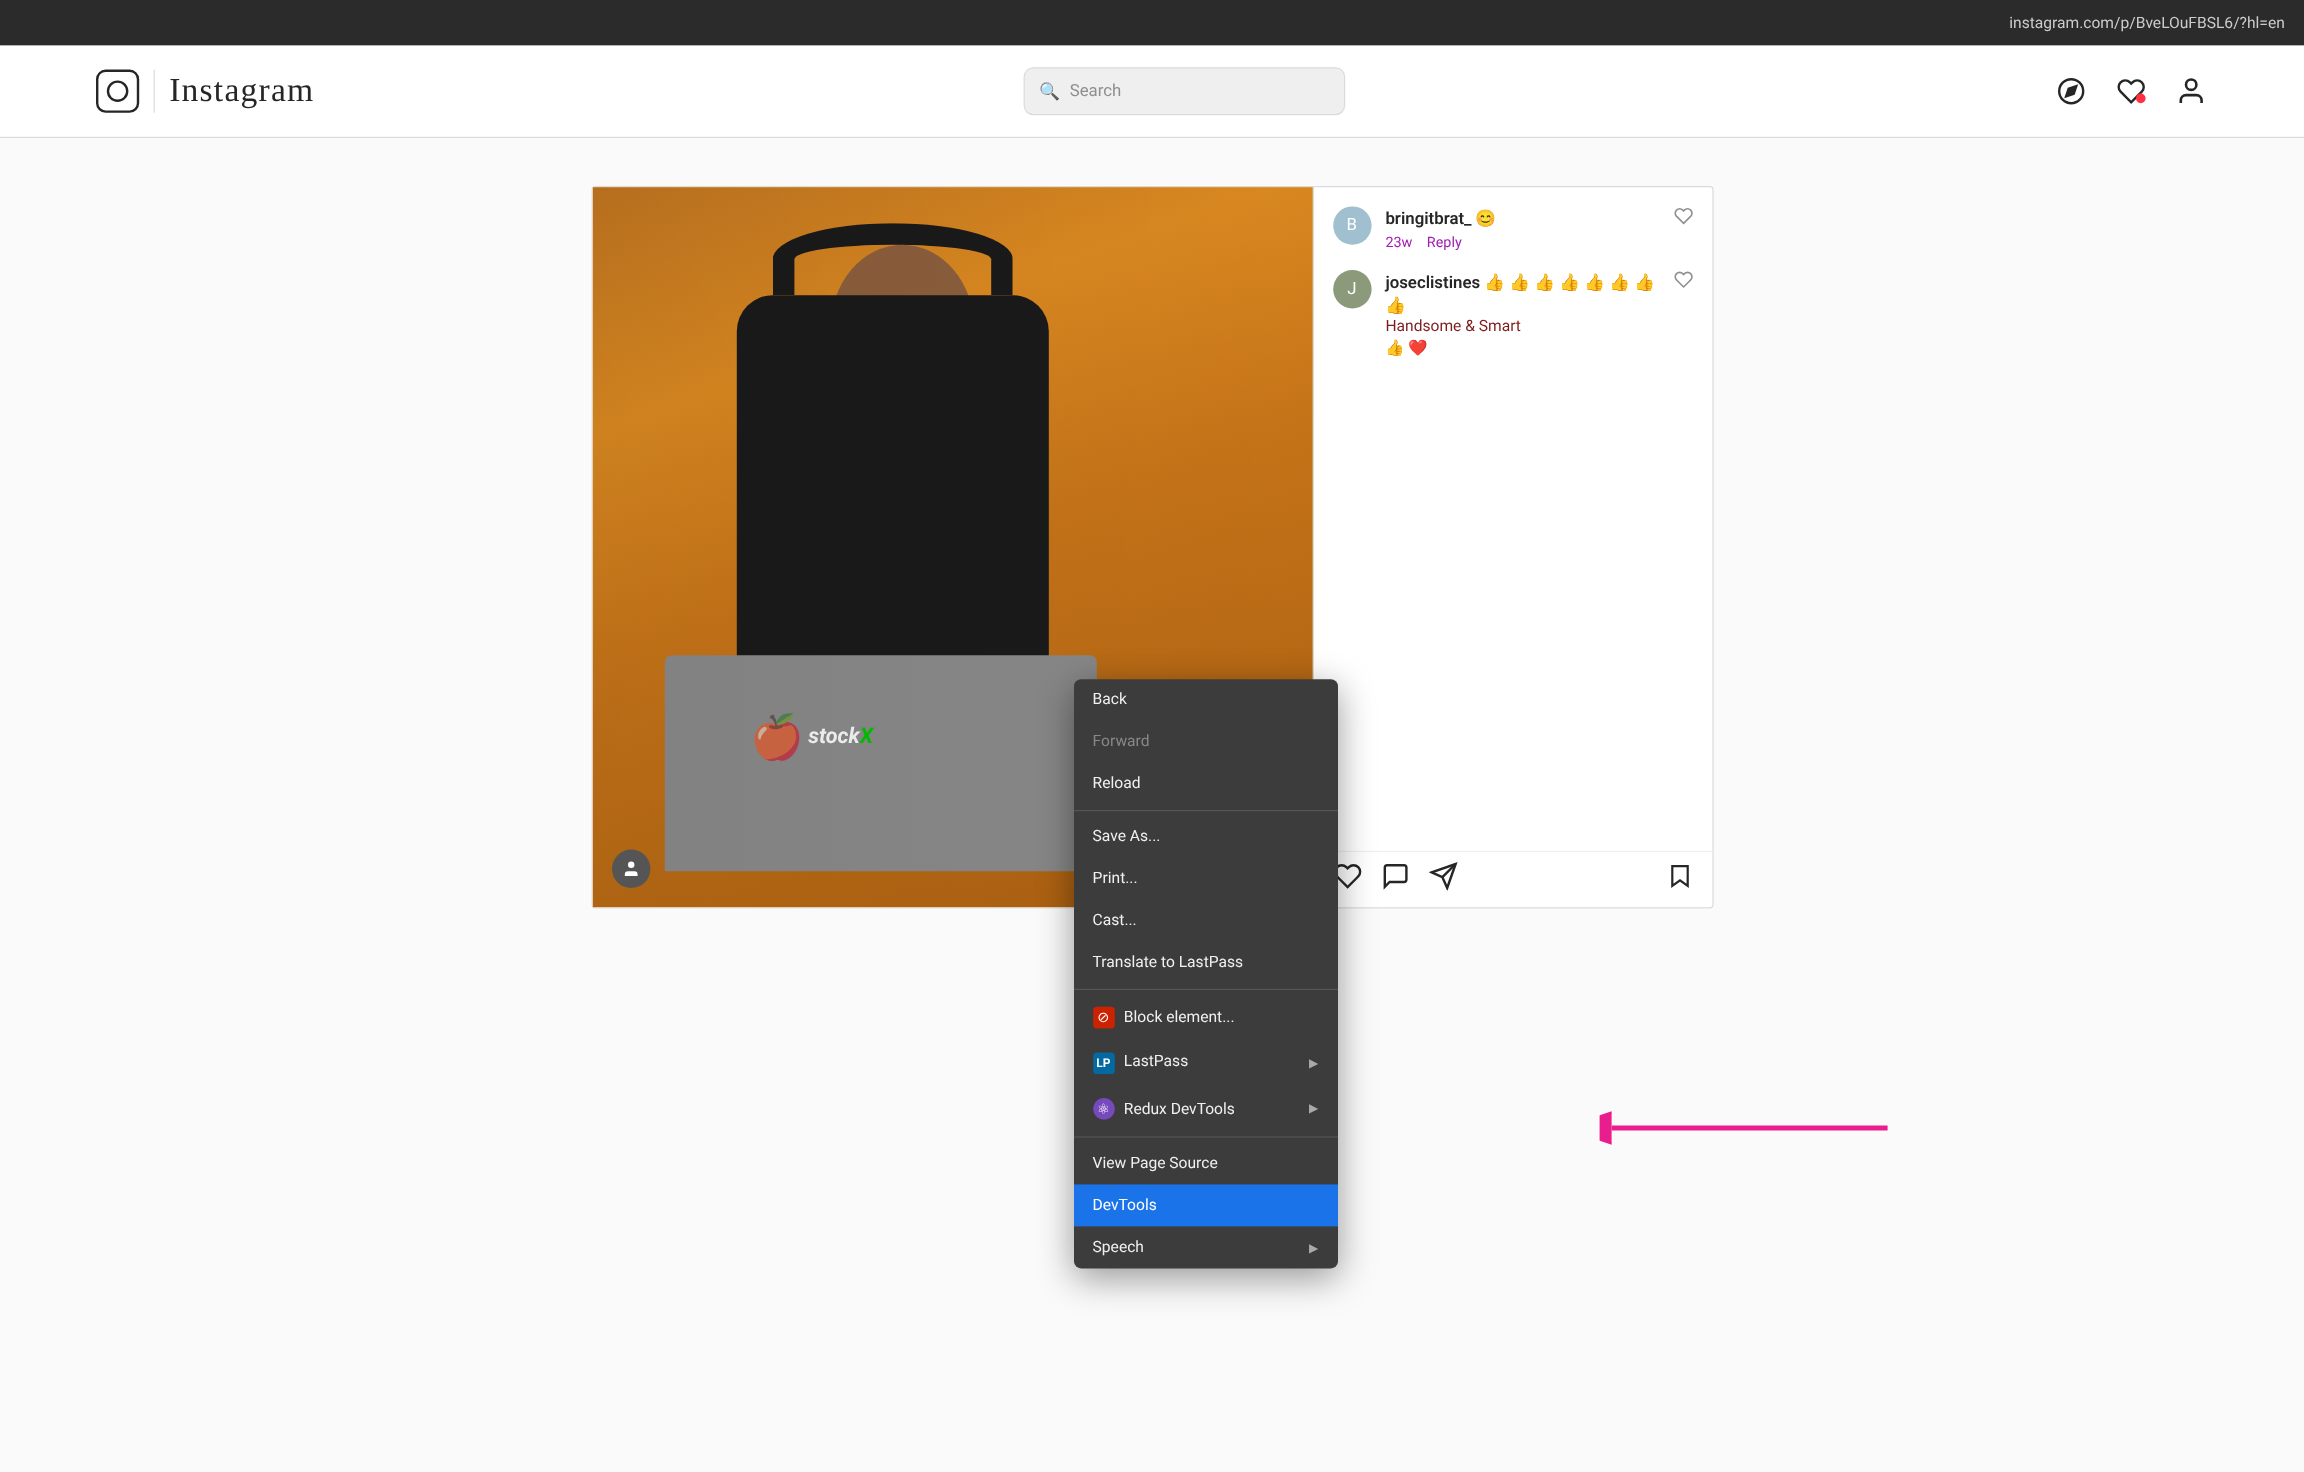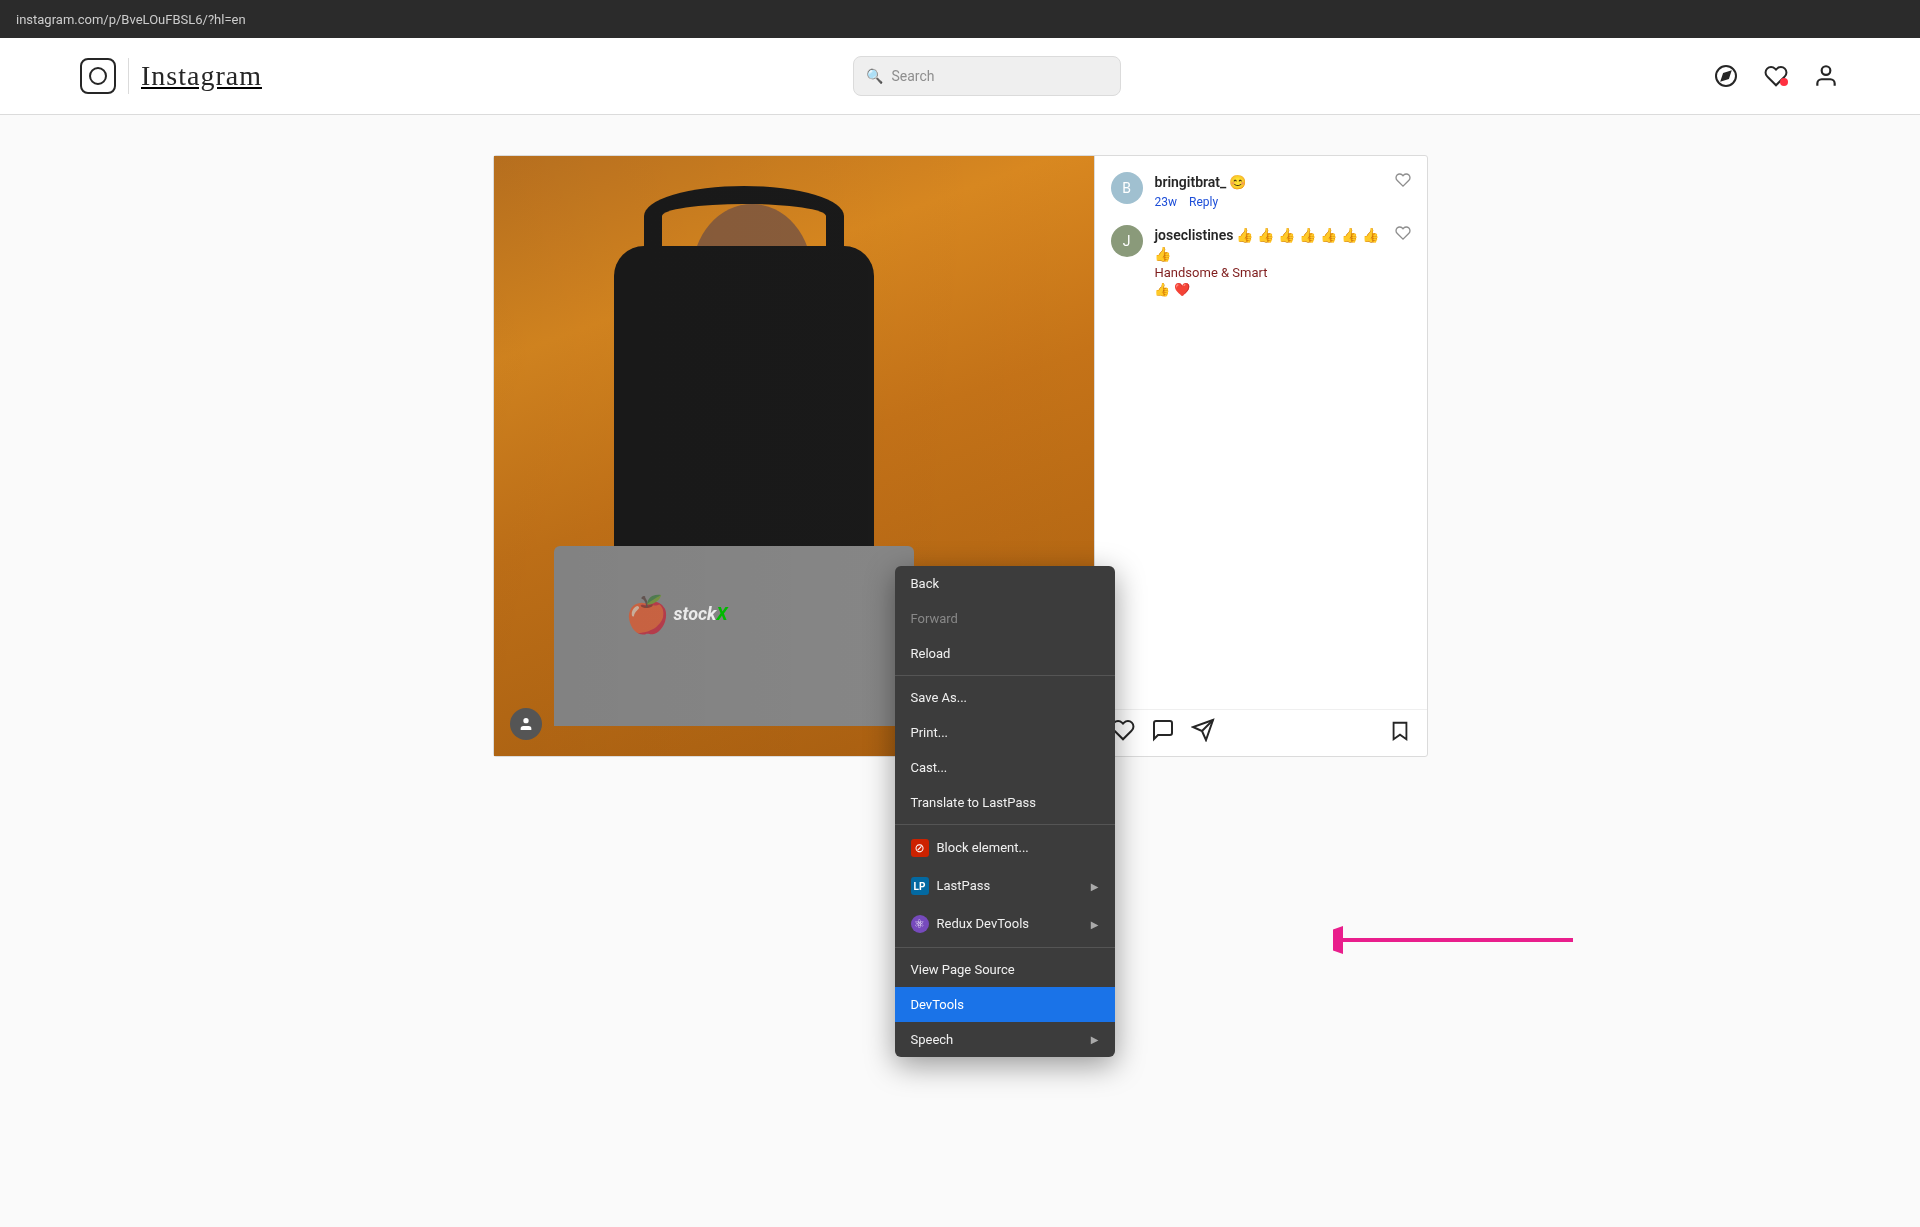--- a/index.html
+++ b/index.html
@@ -13,38 +13,38 @@
 
     
     .title-bar {
       background: #2b2b2b;
       height: 38px;
       display: flex;
       align-items: center;
       padding: 16px 16px;
       color: #ccc;
       font-size: 13px;
+      justify-content: flex-end;
     }
 
     
     .header {
       background: #fff;
       border-bottom: 1px solid #dbdbdb;
       height: 77px;
       display: flex;
       align-items: center;
       justify-content: space-between;
       padding: 0 80px;
       position: relative;
     }
     .header-left {
       display: flex;
       align-items: center;
       gap: 12px;
-      text-decoration: underline;
     }
     .instagram-logo-icon {
       display: flex;
       align-items: center;
       gap: 12px;
     }
     .logo-square {
       width: 36px;
       height: 36px;
       border: 2px solid #262626;
@@ -249,21 +249,21 @@
       color: #262626;
       margin-top: 10px;
     }
     .comment-text {
       font-size: 13px;
       color: #7f1d1d;
       margin-top: 2px;
     }
     .comment-meta {
       font-size: 12px;
-      color: #1d4ed8;
+      color: #a21caf;
       margin-top: 4px;
       display: flex;
       gap: 12px;
     }
     .comment-like {
       cursor: pointer;
       font-size: 16px;
       color: #8e8e8e;
       margin-left: auto;
     }

